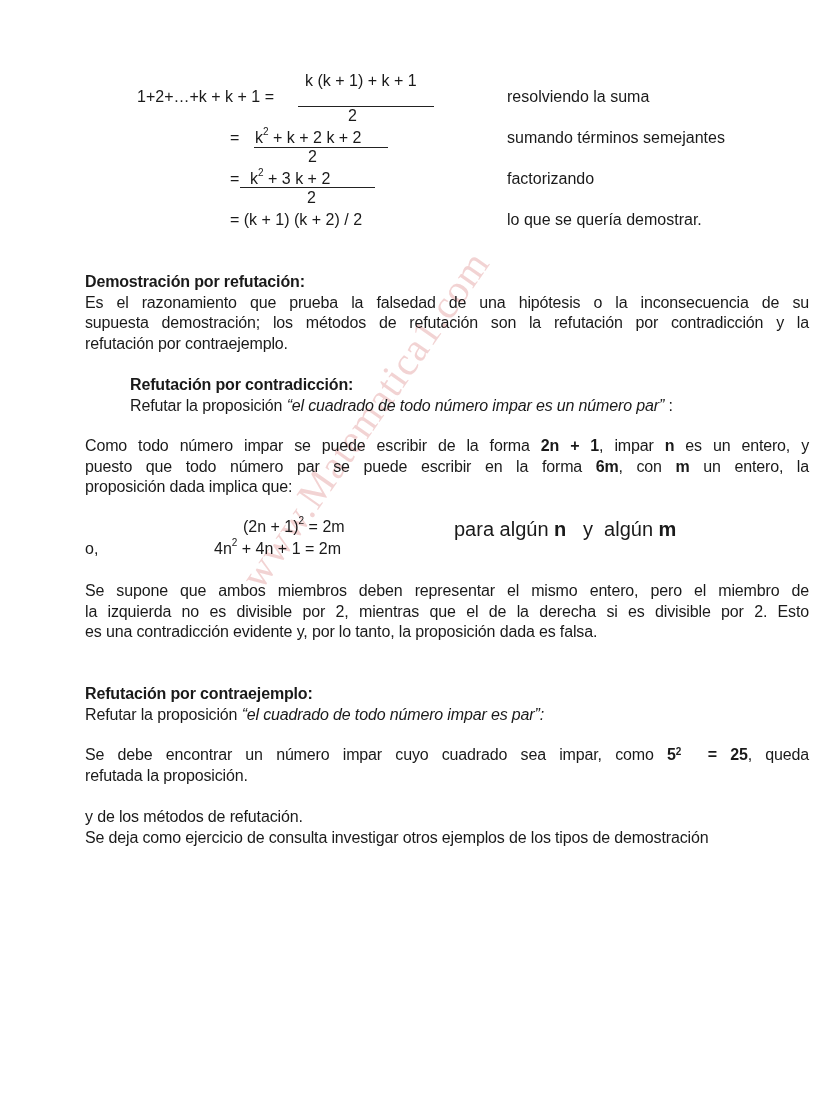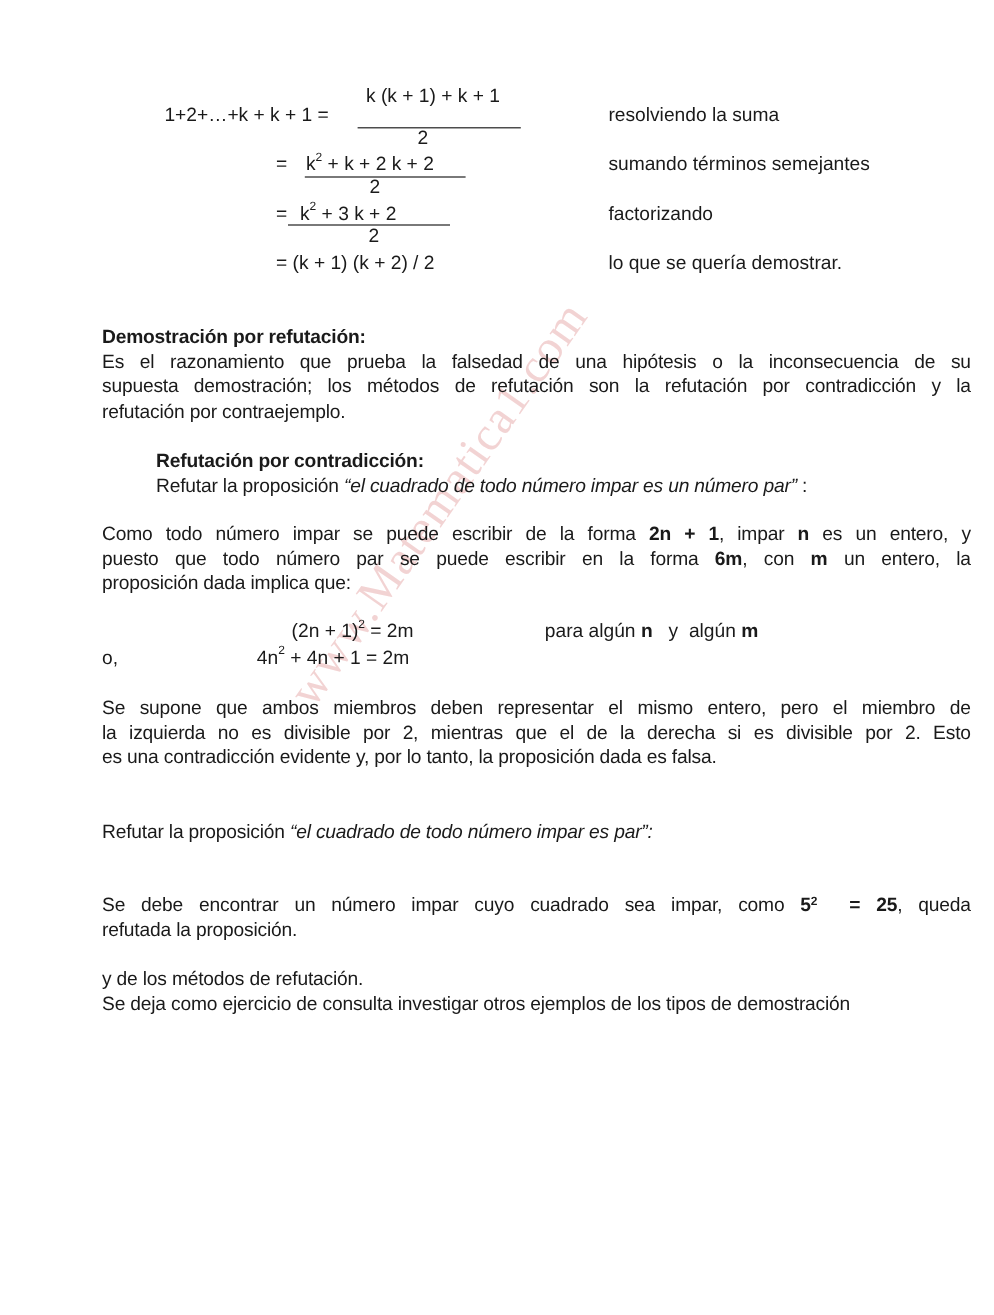--- a/index.html
+++ b/index.html
@@ -69,31 +69,32 @@
   <span class="line end"><span>Refutar la proposición </span><i>“el cuadrado de todo número impar es un número par”</i><span> :</span></span>
 </div>
 
 <div class="para" style="top:436px;">
   <span class="line"><span>Como todo número impar se puede escribir de la forma </span><b>2n + 1</b><span>, impar </span><b>n</b><span> es un entero, y</span></span>
   <span class="line"><span>puesto que todo número par se puede escribir en la forma </span><b>6m</b><span>, con </span><b>m</b><span> un entero, la</span></span>
   <span class="line end">proposición dada implica que:</span>
 </div>
 
 <div class="abs" style="left:243px; top:518px; font-size:16px; font-stretch:condensed;"><span>(2n + 1)</span><sup>2</sup><span> = 2m</span></div>
-<div class="abs" style="left:454px; top:518px; font-size:16px; font-stretch:condensed;"><span>para algún </span><b>n</b><span style="white-space:pre;">   y  algún </span><b>m</b></div>
+<div class="abs" style="left:454px; top:518px; font-size:20px; font-stretch:condensed;"><span>para algún </span><b>n</b><span style="white-space:pre;">   y  algún </span><b>m</b></div>
 <div class="abs" style="left:85px; top:540px; font-size:16px;">o,</div>
 <div class="abs" style="left:214px; top:540px; font-size:16px; font-stretch:condensed;"><span>4n</span><sup>2</sup><span> + 4n + 1 = 2m</span></div>
 
 <div class="para" style="top:581px;">
   <span class="line">Se supone que ambos miembros deben representar el mismo entero, pero el miembro de</span>
   <span class="line">la izquierda no es divisible por 2, mientras que el de la derecha si es divisible por 2. Esto</span>
   <span class="line end">es una contradicción evidente y, por lo tanto, la proposición dada es falsa.</span>
 </div>
 
 <div class="para" style="top:684px;">
+  <span class="line end heading">Refutación por contraejemplo:</span>
   <span class="line end"><span>Refutar la proposición </span><i>“el cuadrado de todo número impar es par”:</i></span>
 </div>
 
 <div class="para" style="top:745px;">
   <span class="line"><span>Se debe encontrar un número impar cuyo cuadrado sea impar, como </span><b><span>5</span><sup>2</sup><span style="white-space:pre;">  = 25</span></b><span>, queda</span></span>
   <span class="line end">refutada la proposición.</span>
 </div>
 
 <div class="para" style="top:807px;">
   <span class="line end">y de los métodos de refutación.</span>

